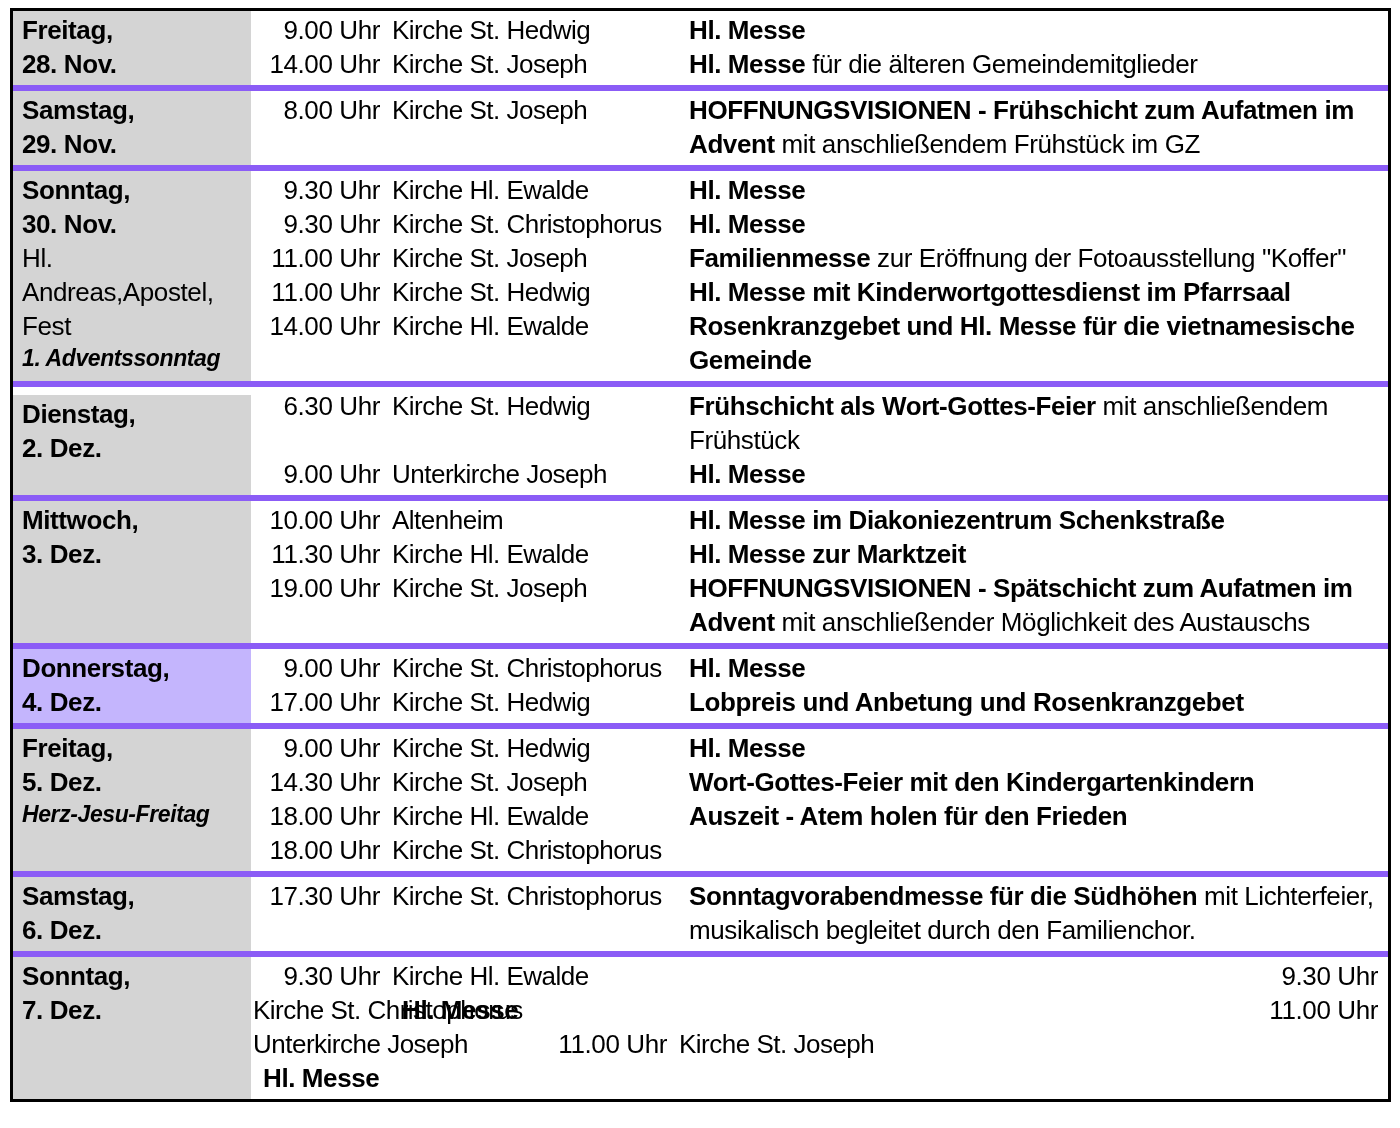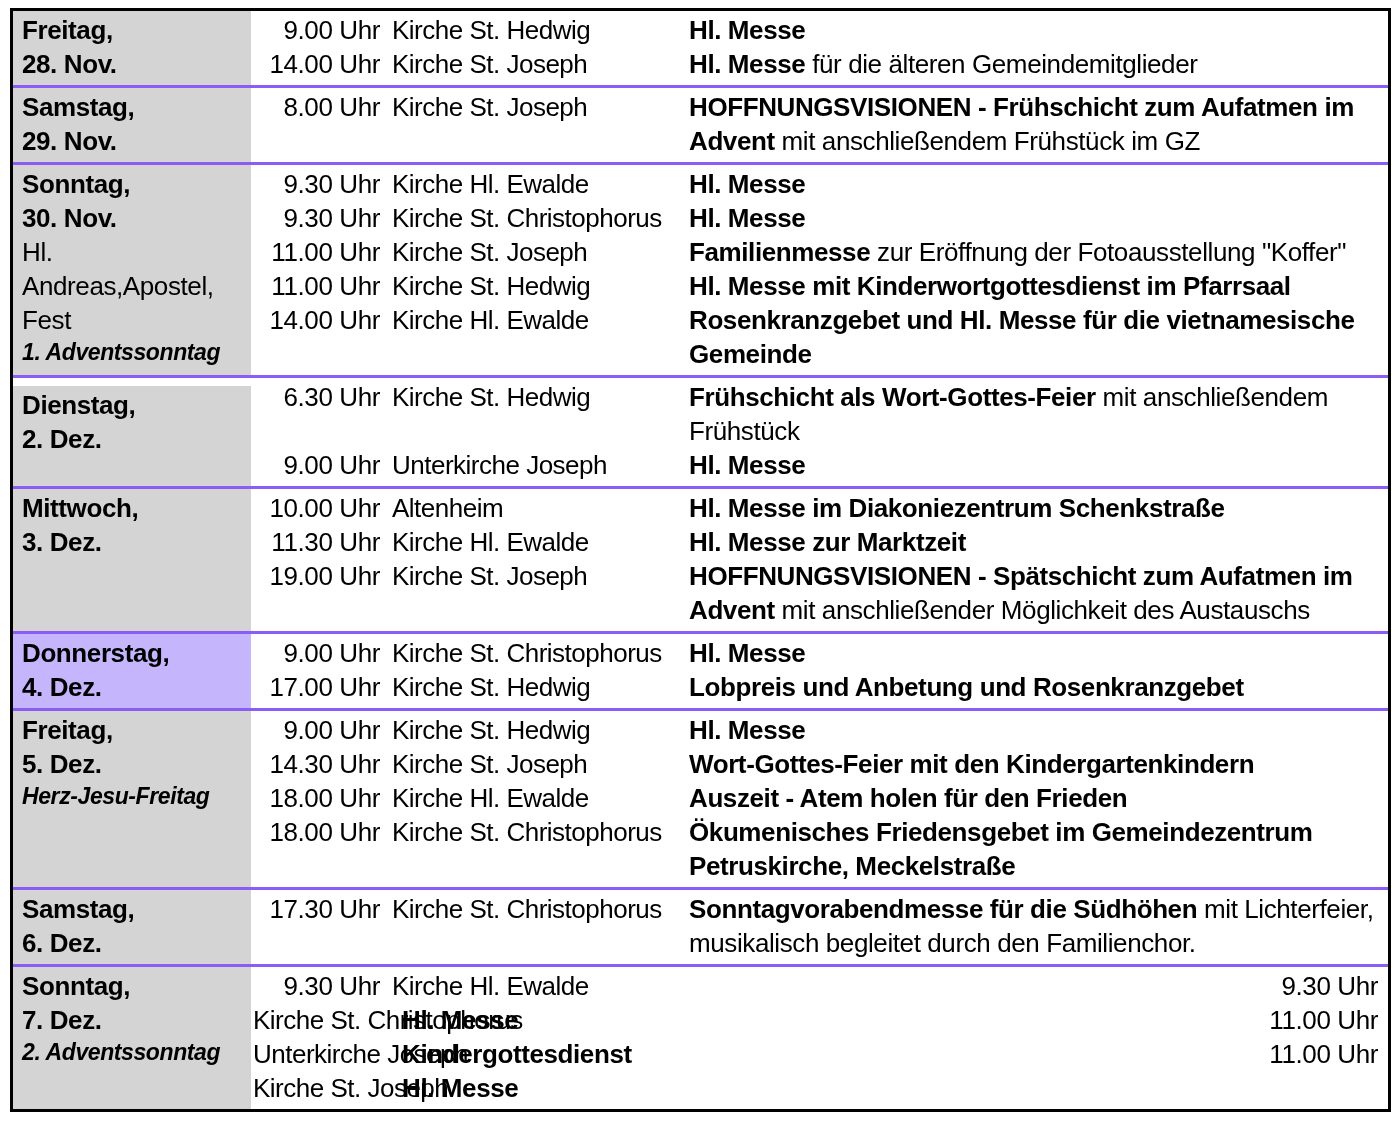--- a/index.html
+++ b/index.html
@@ -20,21 +20,21 @@
     left: 10px;
     top: 8px;
     width: 1381px;
     border: 3px solid #000000;
     box-sizing: border-box;
     background: #ffffff;
   }
   .day-row {
     display: grid;
     grid-template-columns: 238px 1fr;
-    border-top: 3px solid #8b5cf6;
+    border-top: 6px solid #8b5cf6;
   }
   .day-row:first-child { border-top: none; }
   .day-cell {
     background: #d4d4d4;
     padding: 2px 4px 4px 9px;
     font-size: 26px;
     line-height: 34px;
     letter-spacing: -0.4px;
     color: #000000;
   }
@@ -194,48 +194,45 @@
           <div class="event-location">Kirche St. Hedwig</div>
           <div class="event-description"><span class="b">Hl. Messe</span></div>
           <div class="event-time">14.30 Uhr</div>
           <div class="event-location">Kirche St. Joseph</div>
           <div class="event-description"><span class="b">Wort-Gottes-Feier mit den Kindergartenkindern</span></div>
           <div class="event-time">18.00 Uhr</div>
           <div class="event-location">Kirche Hl. Ewalde</div>
           <div class="event-description"><span class="b">Auszeit - Atem holen für den Frieden</span></div>
           <div class="event-time">18.00 Uhr</div>
           <div class="event-location">Kirche St. Christophorus</div>
-          <div class="event-description"><span class="b">Ökumenisches Friedensgebet im Gemeindezentrum Petruskirche, Meckelstraße</span></div>
         </div>
       </div>
       <div class="day-row">
         <div class="day-cell" style="background: rgb(212, 212, 212);">
           <div class="day-line bold">Samstag,</div>
           <div class="day-line bold">6. Dez.</div>
         </div>
         <div class="events-grid">
           <div class="event-time">17.30 Uhr</div>
           <div class="event-location">Kirche St. Christophorus</div>
           <div class="event-description"><span class="b">Sonntagvorabendmesse für die Südhöhen</span><span class="r"> mit Lichterfeier, musikalisch begleitet durch den Familienchor.</span></div>
         </div>
       </div>
       <div class="day-row">
         <div class="day-cell" style="background: rgb(212, 212, 212);">
           <div class="day-line bold">Sonntag,</div>
           <div class="day-line bold">7. Dez.</div>
-          <div class="day-line note">2. Adventssonntag</div>
         </div>
         <div class="events-grid">
           <div class="event-time">9.30 Uhr</div>
           <div class="event-location">Kirche Hl. Ewalde</div>
           <div class="event-time">9.30 Uhr</div>
           <div class="event-location">Kirche St. Christophorus</div>
           <div class="event-description"><span class="b">Hl. Messe</span></div>
           <div class="event-time">11.00 Uhr</div>
           <div class="event-location">Unterkirche Joseph</div>
-          <div class="event-description"><span class="b">Kindergottesdienst</span></div>
           <div class="event-time">11.00 Uhr</div>
           <div class="event-location">Kirche St. Joseph</div>
           <div class="event-description"><span class="b">Hl. Messe</span></div>
         </div>
       </div>
     </div>
 </div>
 
 </body></html>

